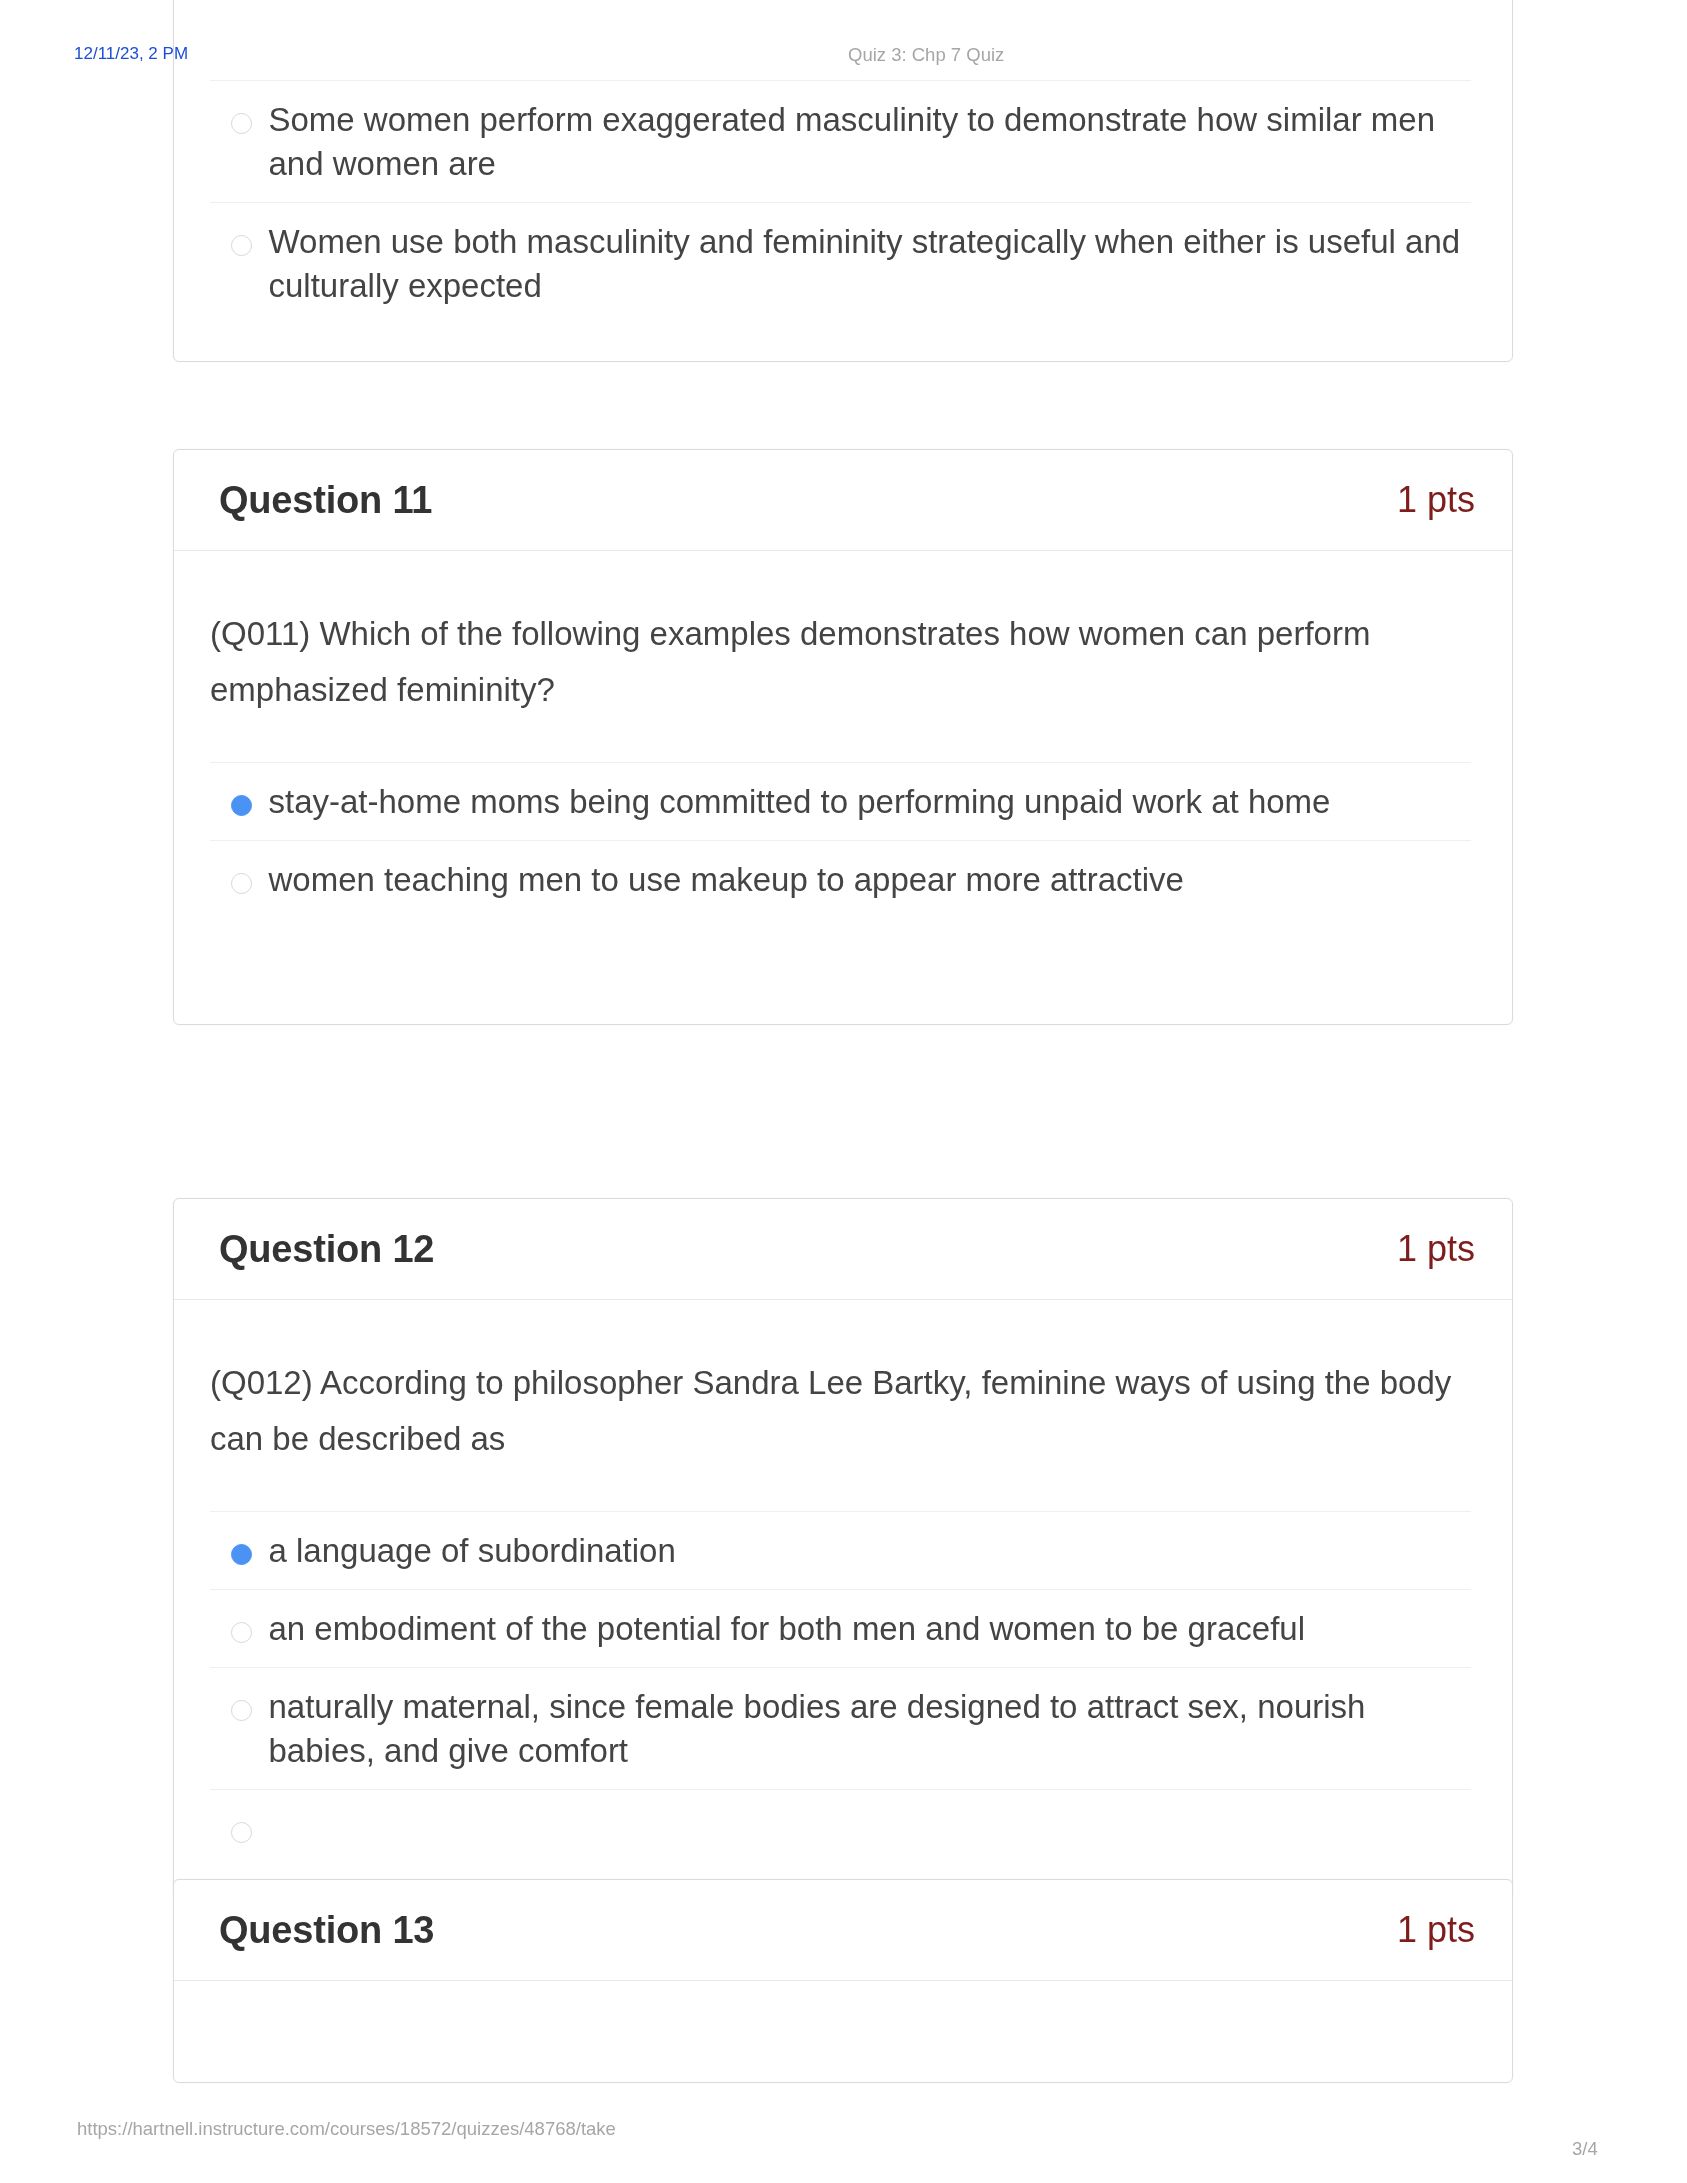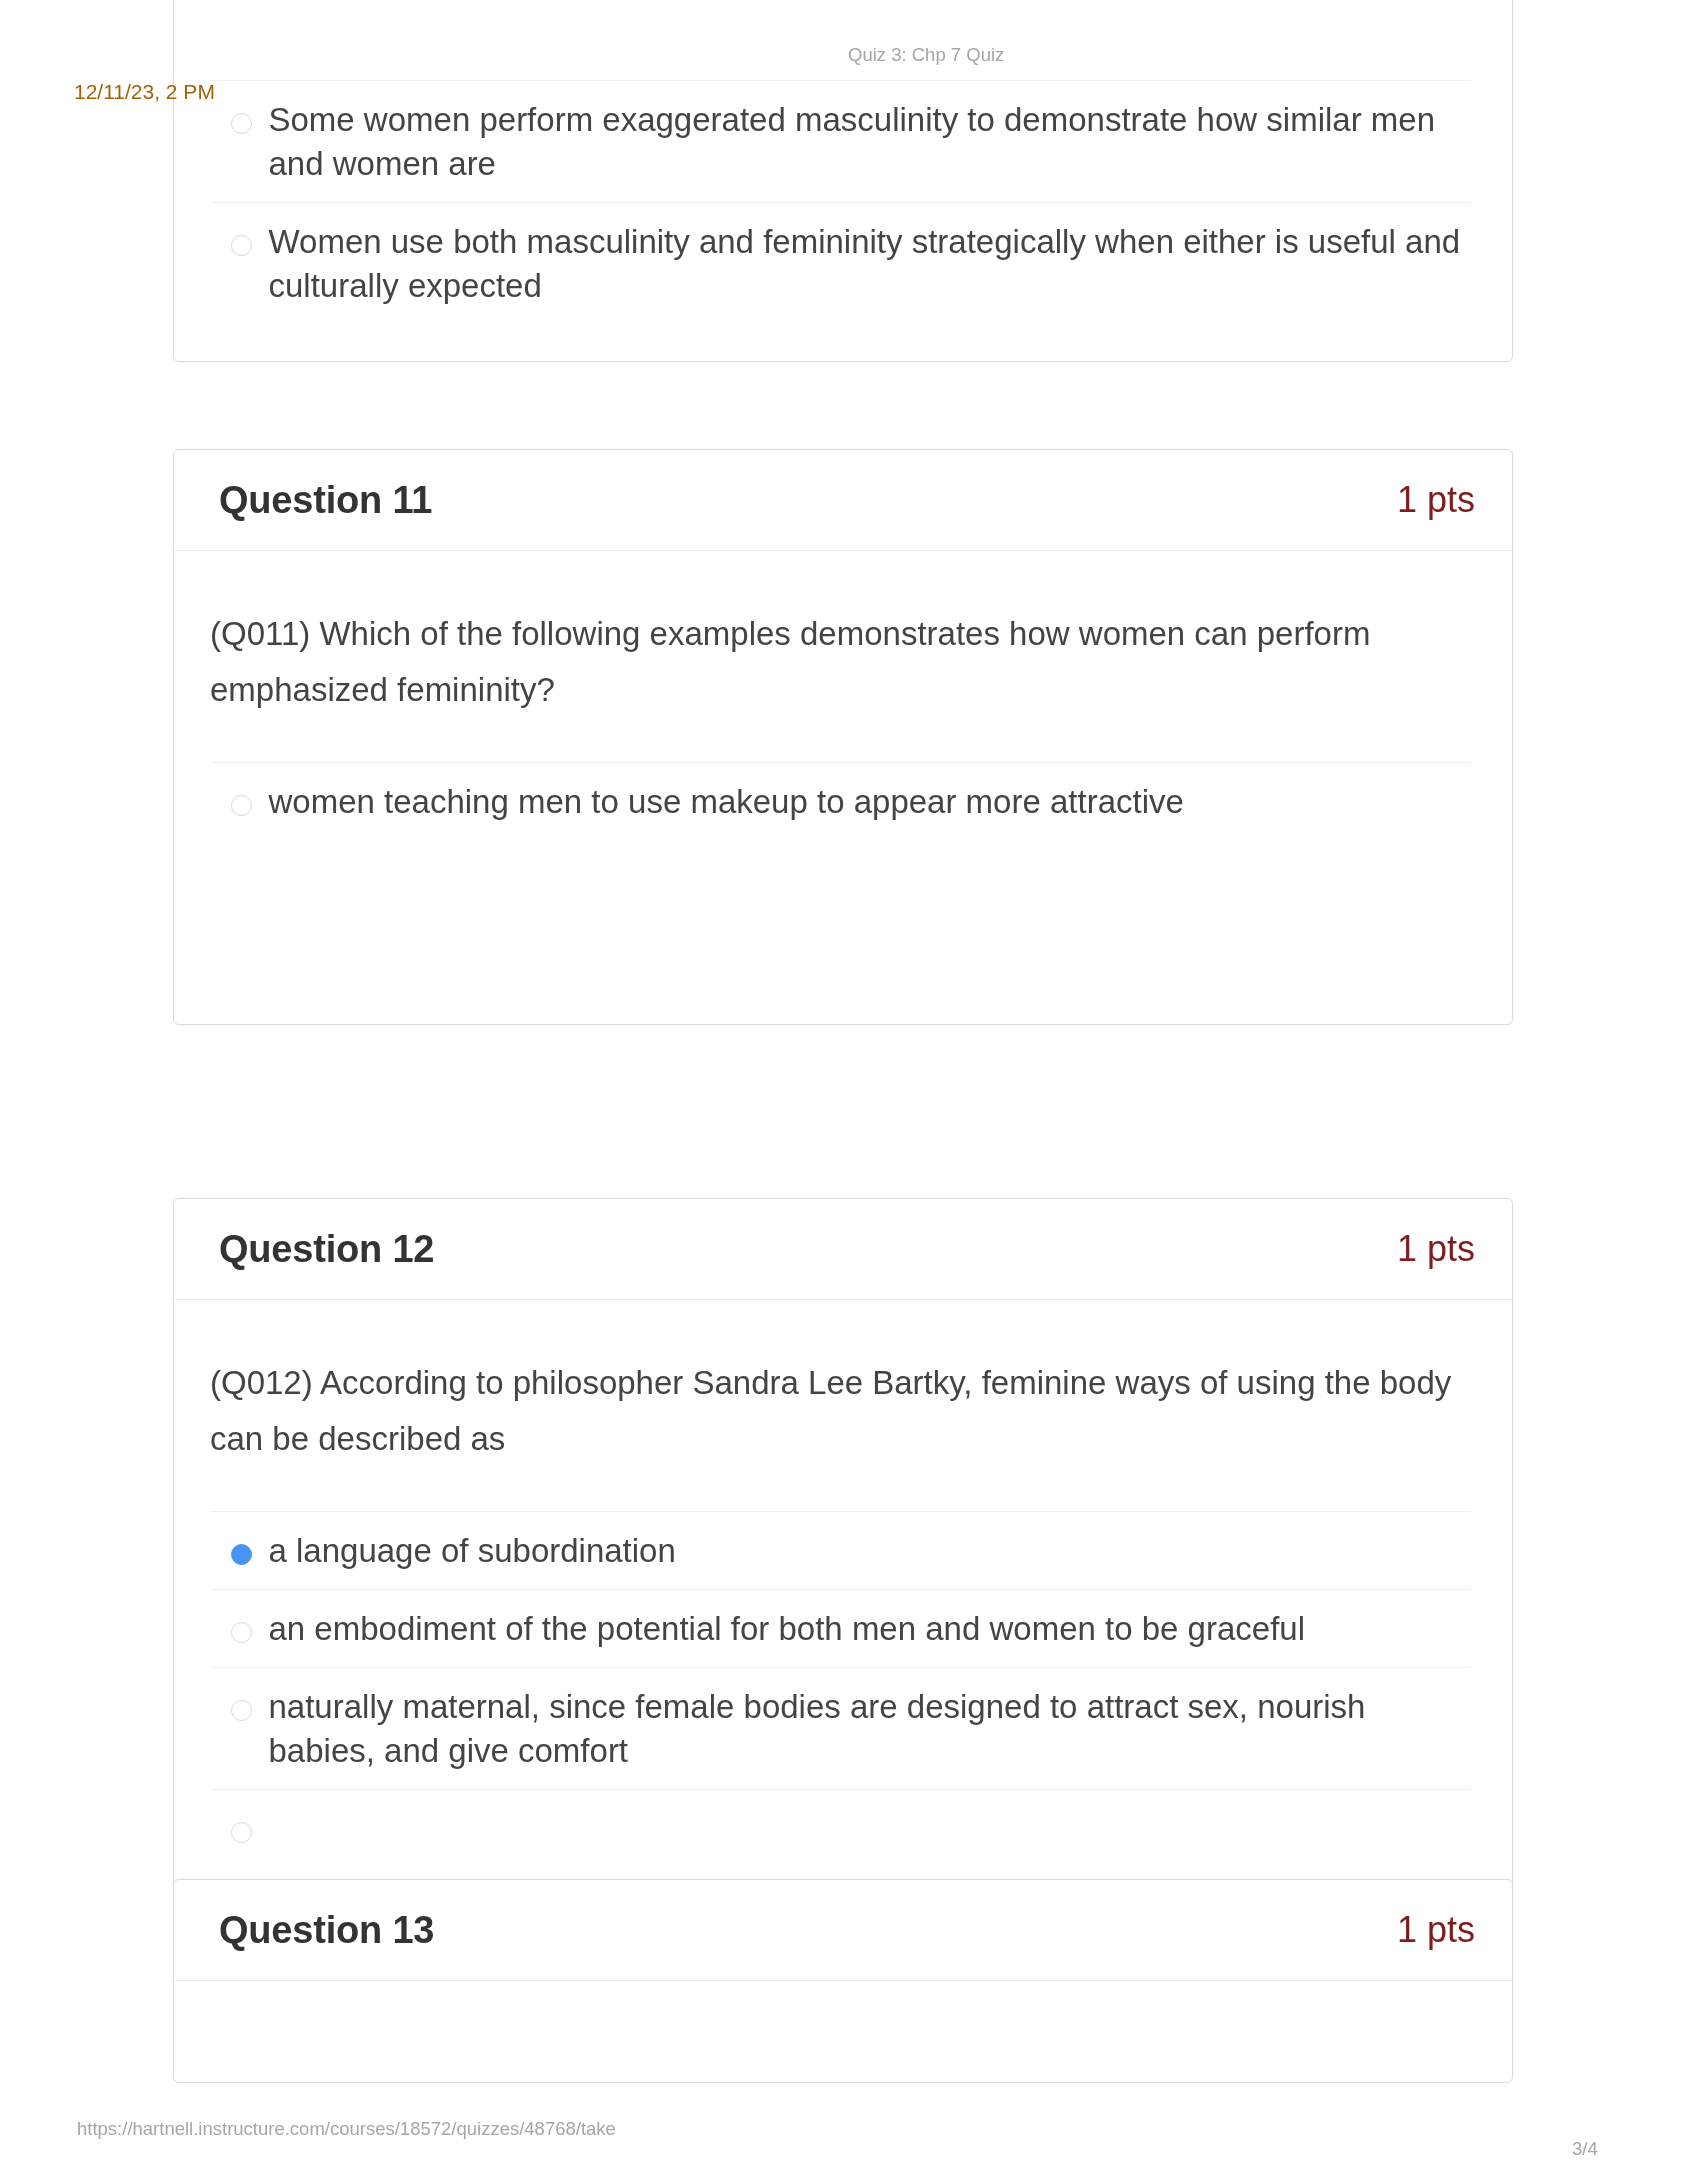--- a/index.html
+++ b/index.html
@@ -8,21 +8,21 @@
     width: 1687px; height: 2183px;
     background: #ffffff;
     font-family: "Liberation Sans", sans-serif;
     position: relative;
     overflow: hidden;
   }
   .page { position:absolute; left:0; top:0; width:1687px; height:2183px; overflow:hidden; }
 
   
   .print-head { position:absolute; left:0; top:44px; width:1687px; height:26.5px; z-index:5; }
-  .print-date { position:absolute; left:74px; top:0; font-size:21px; color:#a16207; white-space:nowrap;margin-top:36px; }
+  .print-date { position:absolute; left:74px; top:0; font-size:17px; color:#1d4ed8; white-space:nowrap; }
   .print-title { position:absolute; left:848px; top:0; font-size:18.5px; color:#a6a6a6; white-space:nowrap; }
   .print-foot { position:absolute; left:0; top:2118px; width:1687px; height:26.5px; z-index:5; }
   .print-url  { position:absolute; left:77px; top:0; font-size:18.5px; color:#a6a6a6; white-space:nowrap; }
   .print-page { position:absolute; left:1572px; top:0; font-size:18.5px; color:#a6a6a6; white-space:nowrap;margin-top:20px; }
 
   
   .col { position:absolute; left:173px; top:0; width:1340px; }
 
   .card {
     position:absolute; left:0;
@@ -80,20 +80,24 @@
 
     <div class="card" id="card1" style="top:449px; height:576px;">
       <div class="card-hdr">
         <div class="q-title">Question 11</div>
         <div class="q-pts">1 pts</div>
       </div>
       <div class="card-body">
         <div class="q-text">(Q011) Which of the following examples demonstrates how women can perform emphasized femininity?</div>
         <div class="answers">
           <div class="ans">
+            <span class="radio sel"></span>
+            <span class="ans-text">stay-at-home moms being committed to performing unpaid work at home</span>
+          </div>
+          <div class="ans">
             <span class="radio"></span>
             <span class="ans-text">women teaching men to use makeup to appear more attractive</span>
           </div>
         </div>
       </div>
     </div>
 
     <div class="card" id="card2" style="top:1198px; height:701px;">
       <div class="card-hdr">
         <div class="q-title">Question 12</div>

